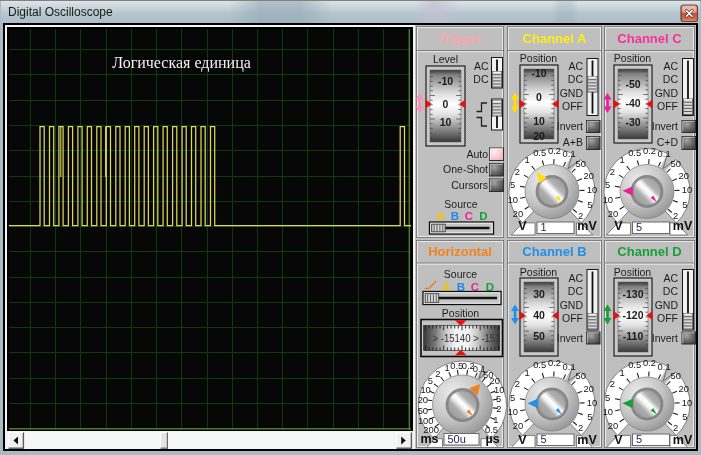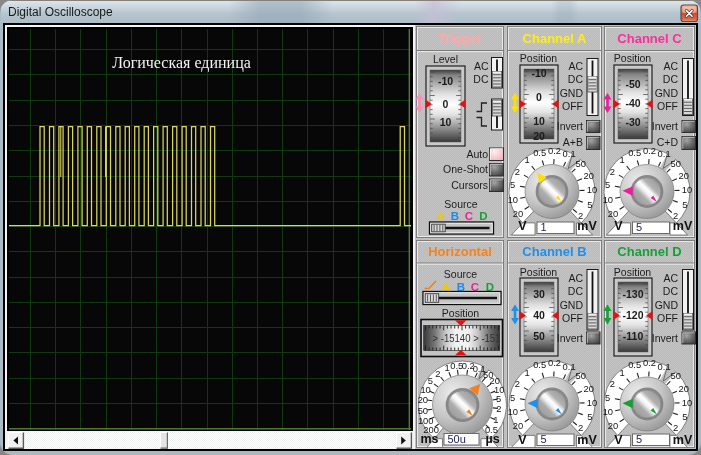--- a/index.html
+++ b/index.html
@@ -1,14 +1,14 @@
 <!DOCTYPE html>
 <html><head><meta charset="utf-8"><style>
 html,body{margin:0;padding:0;background:#888;}
-#win{position:relative;width:701px;height:455px;overflow:hidden;border-radius:13px;}
+#win{position:relative;width:701px;height:455px;overflow:hidden;}
 svg text{user-select:none}
 </style></head><body>
 <div id="win">
 <svg width="701" height="455" viewBox="0 0 701 455">
 
 <defs>
 <linearGradient id="titleG" x1="0" y1="0" x2="0" y2="1">
  <stop offset="0" stop-color="#dce5ea"></stop>
  <stop offset="0.45" stop-color="#bfcdd5"></stop>
  <stop offset="0.55" stop-color="#b6c5ce"></stop>

